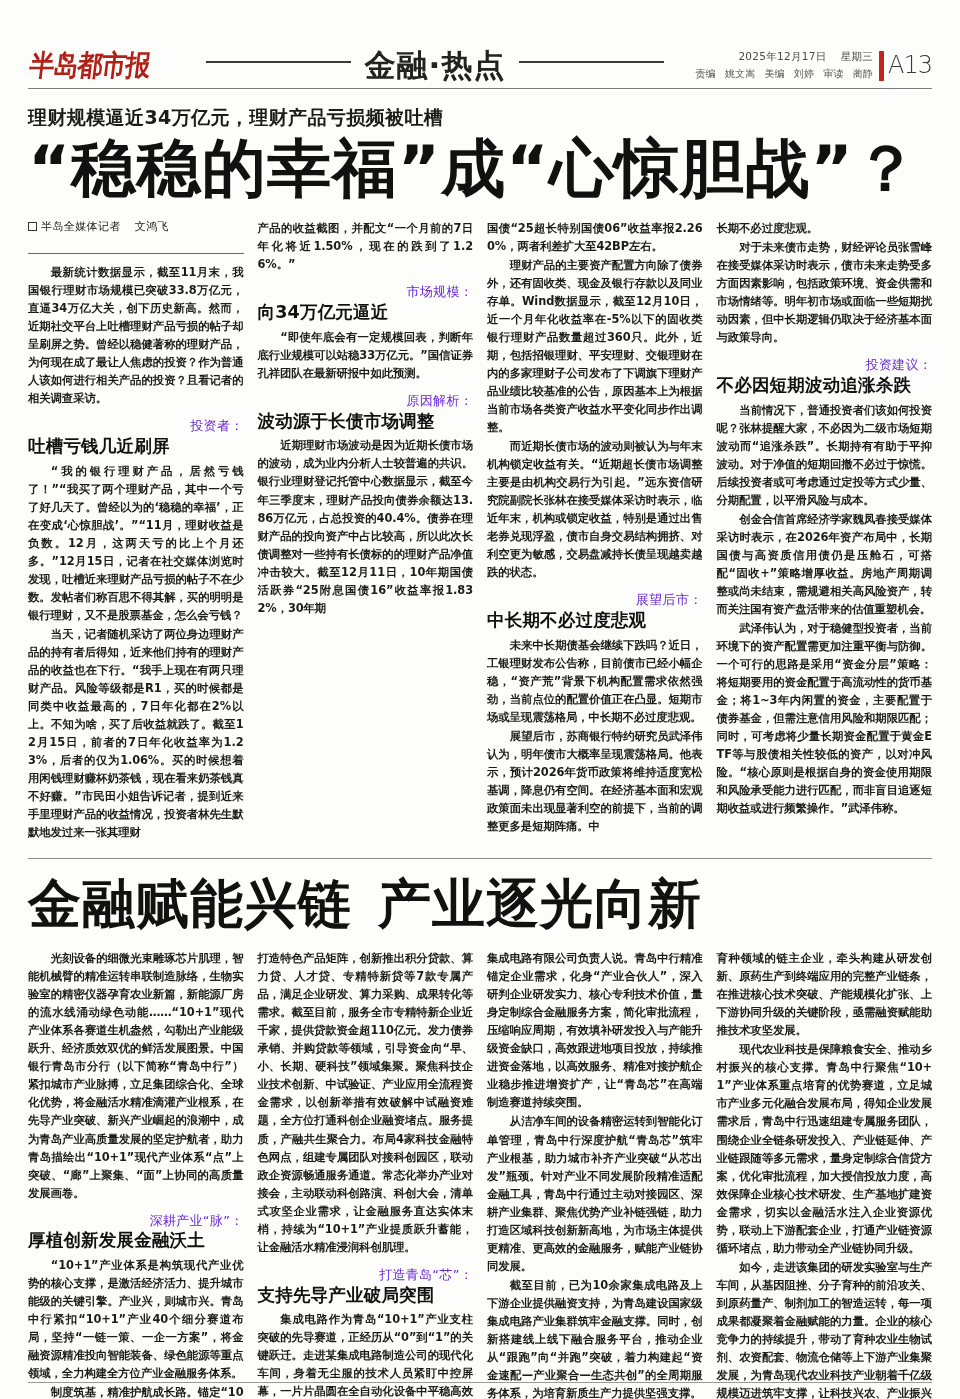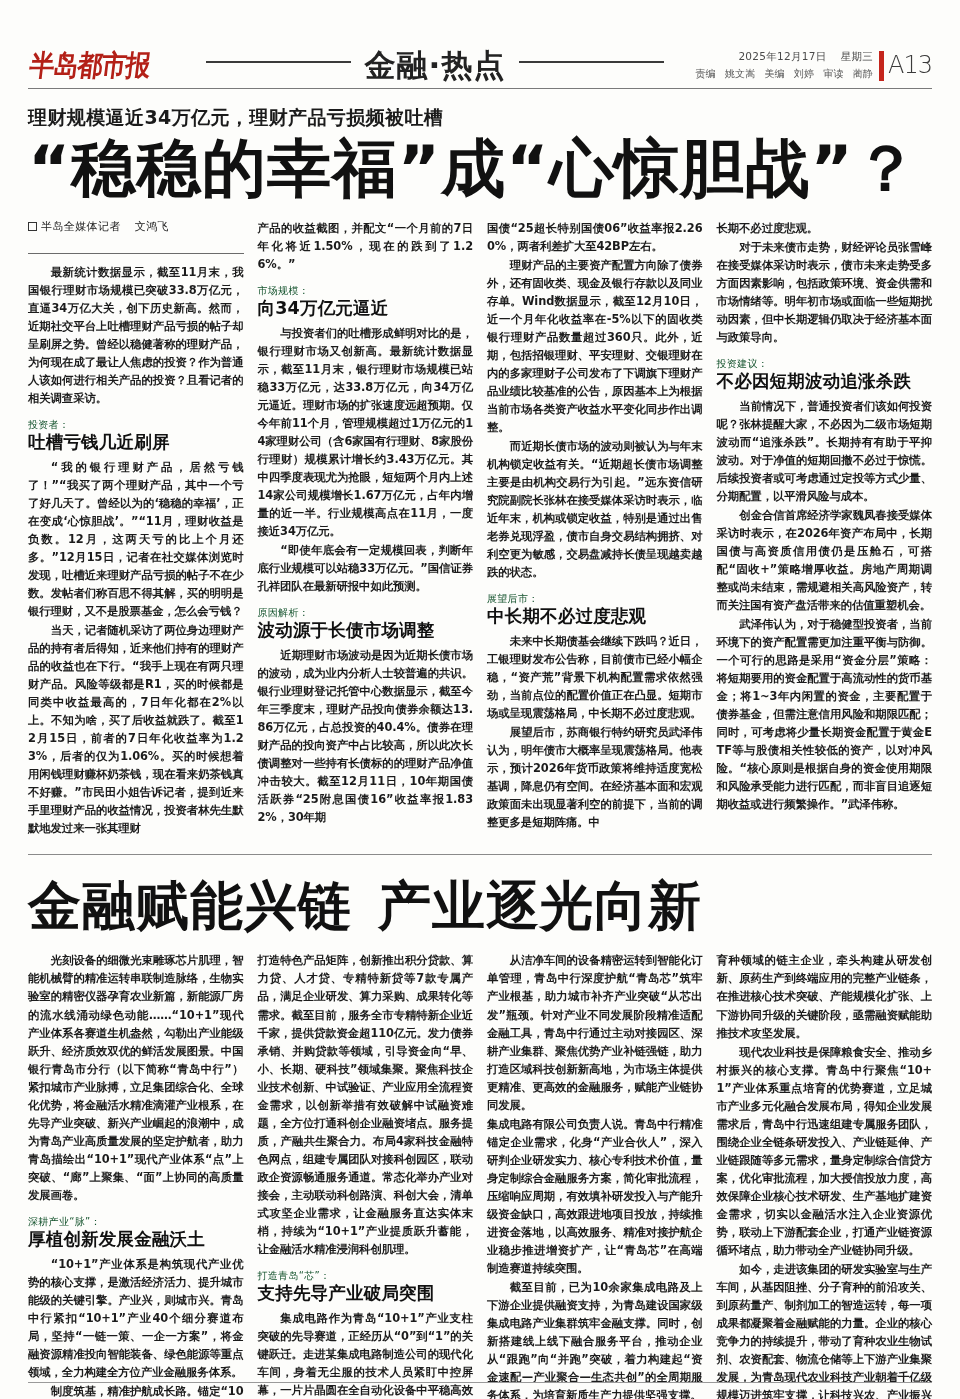--- a/index.html
+++ b/index.html
@@ -188,24 +188,25 @@
     letter-spacing: -0.1px;
     word-break: break-all;
     font-weight: bold;
   }
   p.body.noind { text-indent: 0; }
 
   .sub {
     margin: 11px 0 4px 0;
   }
   .sub-small {
-    font-size: 10px;
-    color: #14532d;
+    font-size: 13px;
+    color: #6d28d9;
     line-height: 1.3;
     letter-spacing: 0.3px;
+    text-align: right;
   }
   .sub-big {
     font-size: 17.5px;
     font-weight: bold;
     color: #111;
     line-height: 1.25;
     letter-spacing: 0.2px;
     margin-top: 1px;
   }
 
@@ -222,21 +223,21 @@
     font-size: 17px;
     color: #1b1b1b;
     letter-spacing: 0.5px;
     line-height: 1.2;
   }
   .a2-title {
     font-size: 53px;
     font-weight: bold;
     color: #111;
     line-height: 1.1;
-    margin-top: 6px;
+    margin-top: 0;
     letter-spacing: 1px;
     white-space: nowrap;
   }
   .a2-title .gap { display: inline-block; width: 26px; }
 
   .footline {
     height: 1px;
     background: #9a9a9a;
     position: absolute;
     left: 28px;
@@ -294,21 +295,20 @@
       <p class="body">“我的银行理财产品，居然亏钱了！”“我买了两个理财产品，其中一个亏了好几天了。曾经以为的‘稳稳的幸福’，正在变成‘心惊胆战’。”“11月，理财收益是负数。12月，这两天亏的比上个月还多。”12月15日，记者在社交媒体浏览时发现，吐槽近来理财产品亏损的帖子不在少数。发帖者们称百思不得其解，买的明明是银行理财，又不是股票基金，怎么会亏钱？</p>
       <p class="body">当天，记者随机采访了两位身边理财产品的持有者后得知，近来他们持有的理财产品的收益也在下行。“我手上现在有两只理财产品。风险等级都是R1，买的时候都是同类中收益最高的，7日年化都在2%以上。不知为啥，买了后收益就跌了。截至12月15日，前者的7日年化收益率为1.23%，后者的仅为1.06%。买的时候想着用闲钱理财赚杯奶茶钱，现在看来奶茶钱真不好赚。”市民田小姐告诉记者，提到近来手里理财产品的收益情况，投资者林先生默默地发过来一张其理财</p>
     </div>
 
     <div class="col">
       <p class="body noind">产品的收益截图，并配文“一个月前的7日年化将近1.50%，现在的跌到了1.26%。”</p>
       <div class="sub">
         <div class="sub-small">市场规模：</div>
         <div class="sub-big">向34万亿元逼近</div>
       </div>
-      <p class="body">与投资者们的吐槽形成鲜明对比的是，银行理财市场又创新高。最新统计数据显示，截至11月末，银行理财市场规模已站稳33万亿元，达33.8万亿元，向34万亿元逼近。理财市场的扩张速度远超预期。仅今年前11个月，管理规模超过1万亿元的14家理财公司（含6家国有行理财、8家股份行理财）规模累计增长约3.43万亿元。其中四季度表现尤为抢眼，短短两个月内上述14家公司规模增长1.67万亿元，占年内增量的近一半。行业规模高点在11月，一度接近34万亿元。</p>
       <p class="body">“即使年底会有一定规模回表，判断年底行业规模可以站稳33万亿元。”国信证券孔祥团队在最新研报中如此预测。</p>
       <div class="sub">
         <div class="sub-small">原因解析：</div>
         <div class="sub-big">波动源于长债市场调整</div>
       </div>
       <p class="body">近期理财市场波动是因为近期长债市场的波动，成为业内分析人士较普遍的共识。银行业理财登记托管中心数据显示，截至今年三季度末，理财产品投向债券余额达13.86万亿元，占总投资的40.4%。债券在理财产品的投向资产中占比较高，所以此次长债调整对一些持有长债标的的理财产品净值冲击较大。截至12月11日，10年期国债活跃券“25附息国债16”收益率报1.832%，30年期</p>
     </div>
 
     <div class="col">
       <p class="body noind">国债“25超长特别国债06”收益率报2.260%，两者利差扩大至42BP左右。</p>
@@ -358,22 +358,22 @@
       <p class="body noind">打造特色产品矩阵，创新推出积分贷款、算力贷、人才贷、专精特新贷等7款专属产品，满足企业研发、算力采购、成果转化等需求。截至目前，服务全市专精特新企业近千家，提供贷款资金超110亿元。发力债券承销、并购贷款等领域，引导资金向“早、小、长期、硬科技”领域集聚。聚焦科技企业技术创新、中试验证、产业应用全流程资金需求，以创新举措有效破解中试融资难题，全方位打通科创企业融资堵点。服务提质，产融共生聚合力。布局4家科技金融特色网点，组建专属团队对接科创园区，联动政企资源畅通服务通道。常态化举办产业对接会，主动联动科创路演、科创大会，清单式攻坚企业需求，让金融服务直达实体末梢，持续为“10+1”产业提质跃升蓄能，让金融活水精准浸润科创肌理。</p>
       <div class="sub">
         <div class="sub-small">打造青岛“芯”：</div>
         <div class="sub-big">支持先导产业破局突围</div>
       </div>
       <p class="body">集成电路作为青岛“10+1”产业支柱突破的先导赛道，正经历从“0”到“1”的关键跃迁。走进某集成电路制造公司的现代化车间，身着无尘服的技术人员紧盯中控屏幕，一片片晶圆在全自动化设备中平稳高效运转，经过浸润式光刻、薄膜沉积等精密工序，一步步蜕变为高规格芯片。然而，集成电路作为技术密度高、资本投入大、回报周期长、持续的技术攻关与产能爬坡离不开长期、稳定的资金支持。</p>
 
     </div>
 
     <div class="col">
+      <p class="body noind">集成电路有限公司负责人说。青岛中行精准锚定企业需求，化身“产业合伙人”，深入研判企业研发实力、核心专利技术价值，量身定制综合金融服务方案，简化审批流程，压缩响应周期，有效填补研发投入与产能升级资金缺口，高效跟进地项目投放，持续推进资金落地，以高效服务、精准对接护航企业稳步推进增资扩产，让“青岛芯”在高端制造赛道持续突围。</p>
       <p class="body">从洁净车间的设备精密运转到智能化订单管理，青岛中行深度护航“青岛芯”筑牢产业根基，助力城市补齐产业突破“从芯出发”瓶颈。针对产业不同发展阶段精准适配金融工具，青岛中行通过主动对接园区、深耕产业集群、聚焦优势产业补链强链，助力打造区域科技创新新高地，为市场主体提供更精准、更高效的金融服务，赋能产业链协同发展。</p>
-      <p class="body noind">集成电路有限公司负责人说。青岛中行精准锚定企业需求，化身“产业合伙人”，深入研判企业研发实力、核心专利技术价值，量身定制综合金融服务方案，简化审批流程，压缩响应周期，有效填补研发投入与产能升级资金缺口，高效跟进地项目投放，持续推进资金落地，以高效服务、精准对接护航企业稳步推进增资扩产，让“青岛芯”在高端制造赛道持续突围。</p>
       <p class="body">截至目前，已为10余家集成电路及上下游企业提供融资支持，为青岛建设国家级集成电路产业集群筑牢金融支撑。同时，创新搭建线上线下融合服务平台，推动企业从“跟跑”向“并跑”突破，着力构建起“资金速配—产业聚合—生态共创”的全周期服务体系，为培育新质生产力提供坚强支撑。</p>
 
     </div>
 
     <div class="col">
       <p class="body noind">育种领域的链主企业，牵头构建从研发创新、原药生产到终端应用的完整产业链条，在推进核心技术突破、产能规模化扩张、上下游协同升级的关键阶段，亟需融资赋能助推技术攻坚发展。</p>
       <p class="body">现代农业科技是保障粮食安全、推动乡村振兴的核心支撑。青岛中行聚焦“10+1”产业体系重点培育的优势赛道，立足城市产业多元化融合发展布局，得知企业发展需求后，青岛中行迅速组建专属服务团队，围绕企业全链条研发投入、产业链延伸、产业链跟随等多元需求，量身定制综合信贷方案，优化审批流程，加大授信投放力度，高效保障企业核心技术研发、生产基地扩建资金需求，切实以金融活水注入企业资源优势，联动上下游配套企业，打通产业链资源循环堵点，助力带动全产业链协同升级。</p>
       <p class="body">如今，走进该集团的研发实验室与生产车间，从基因阻挫、分子育种的前沿攻关、到原药量产、制剂加工的智造运转，每一项成果都凝聚着金融赋能的力量。企业的核心竞争力的持续提升，带动了育种农业生物试剂、农资配套、物流仓储等上下游产业集聚发展，为青岛现代农业科技产业朝着千亿级规模迈进筑牢支撑，让科技兴农、产业振兴的底色愈发厚重，为城市产业全域协同升级注入强劲动能。</p>
 
     </div>

